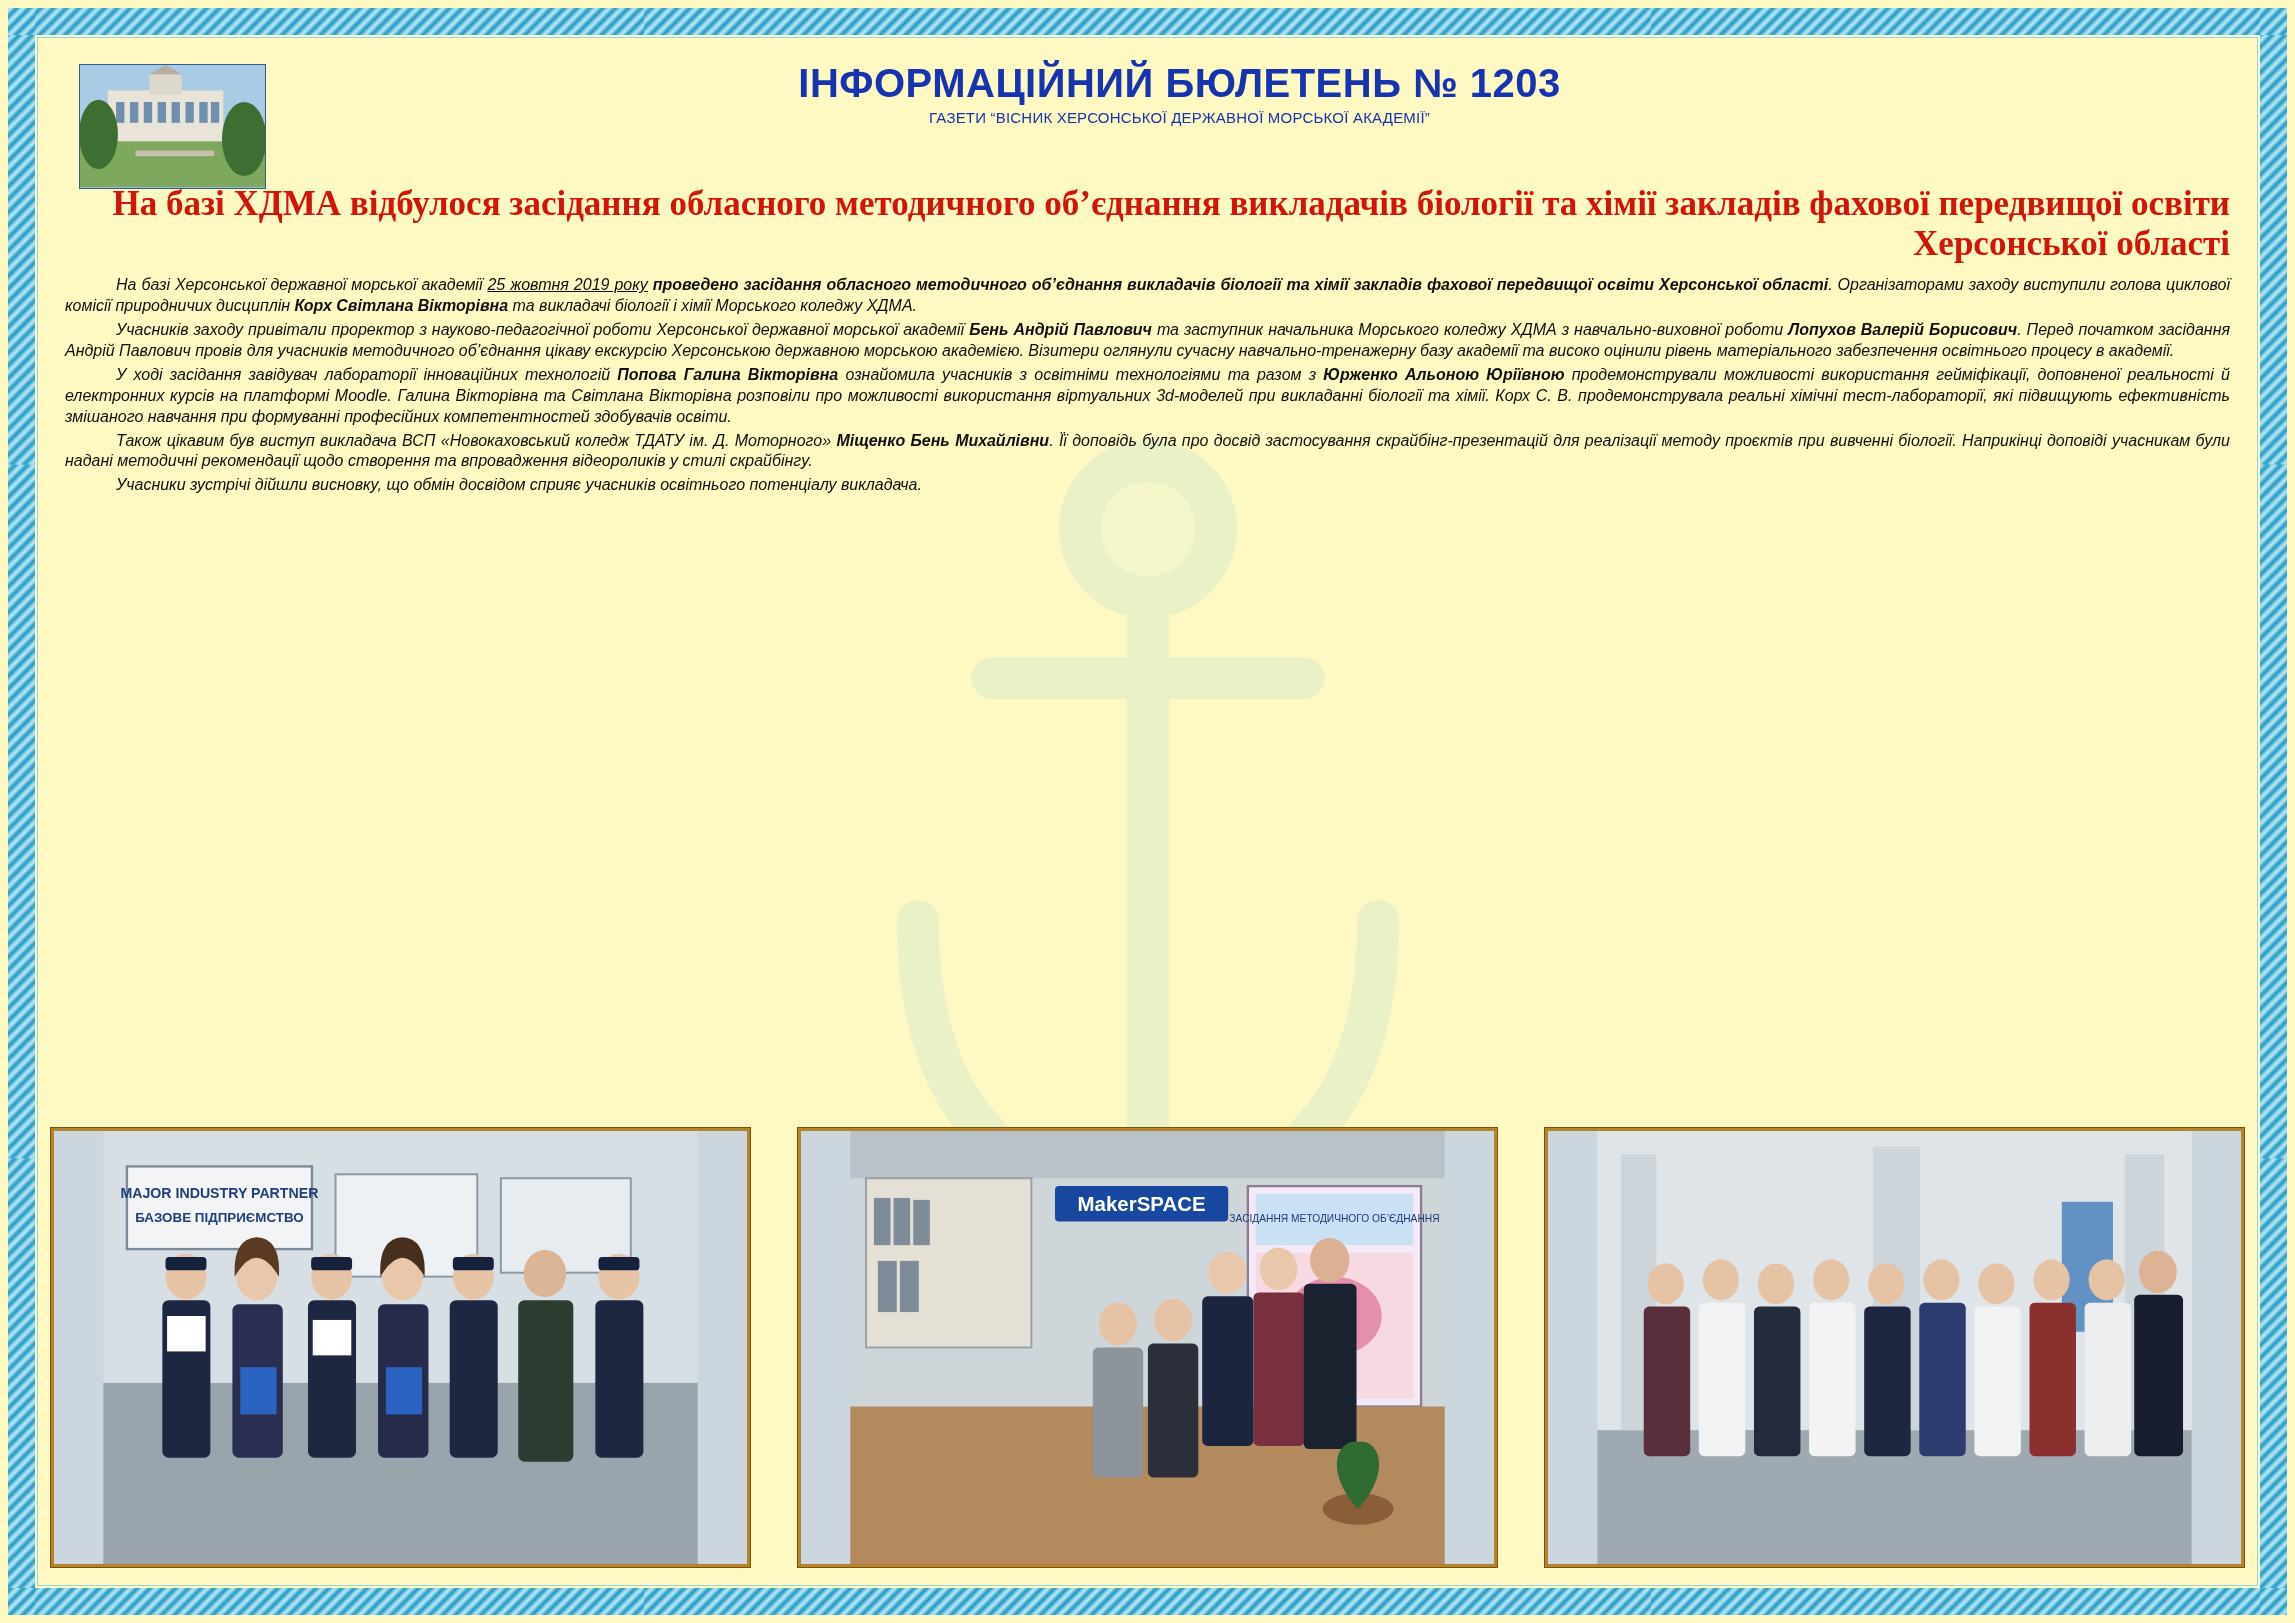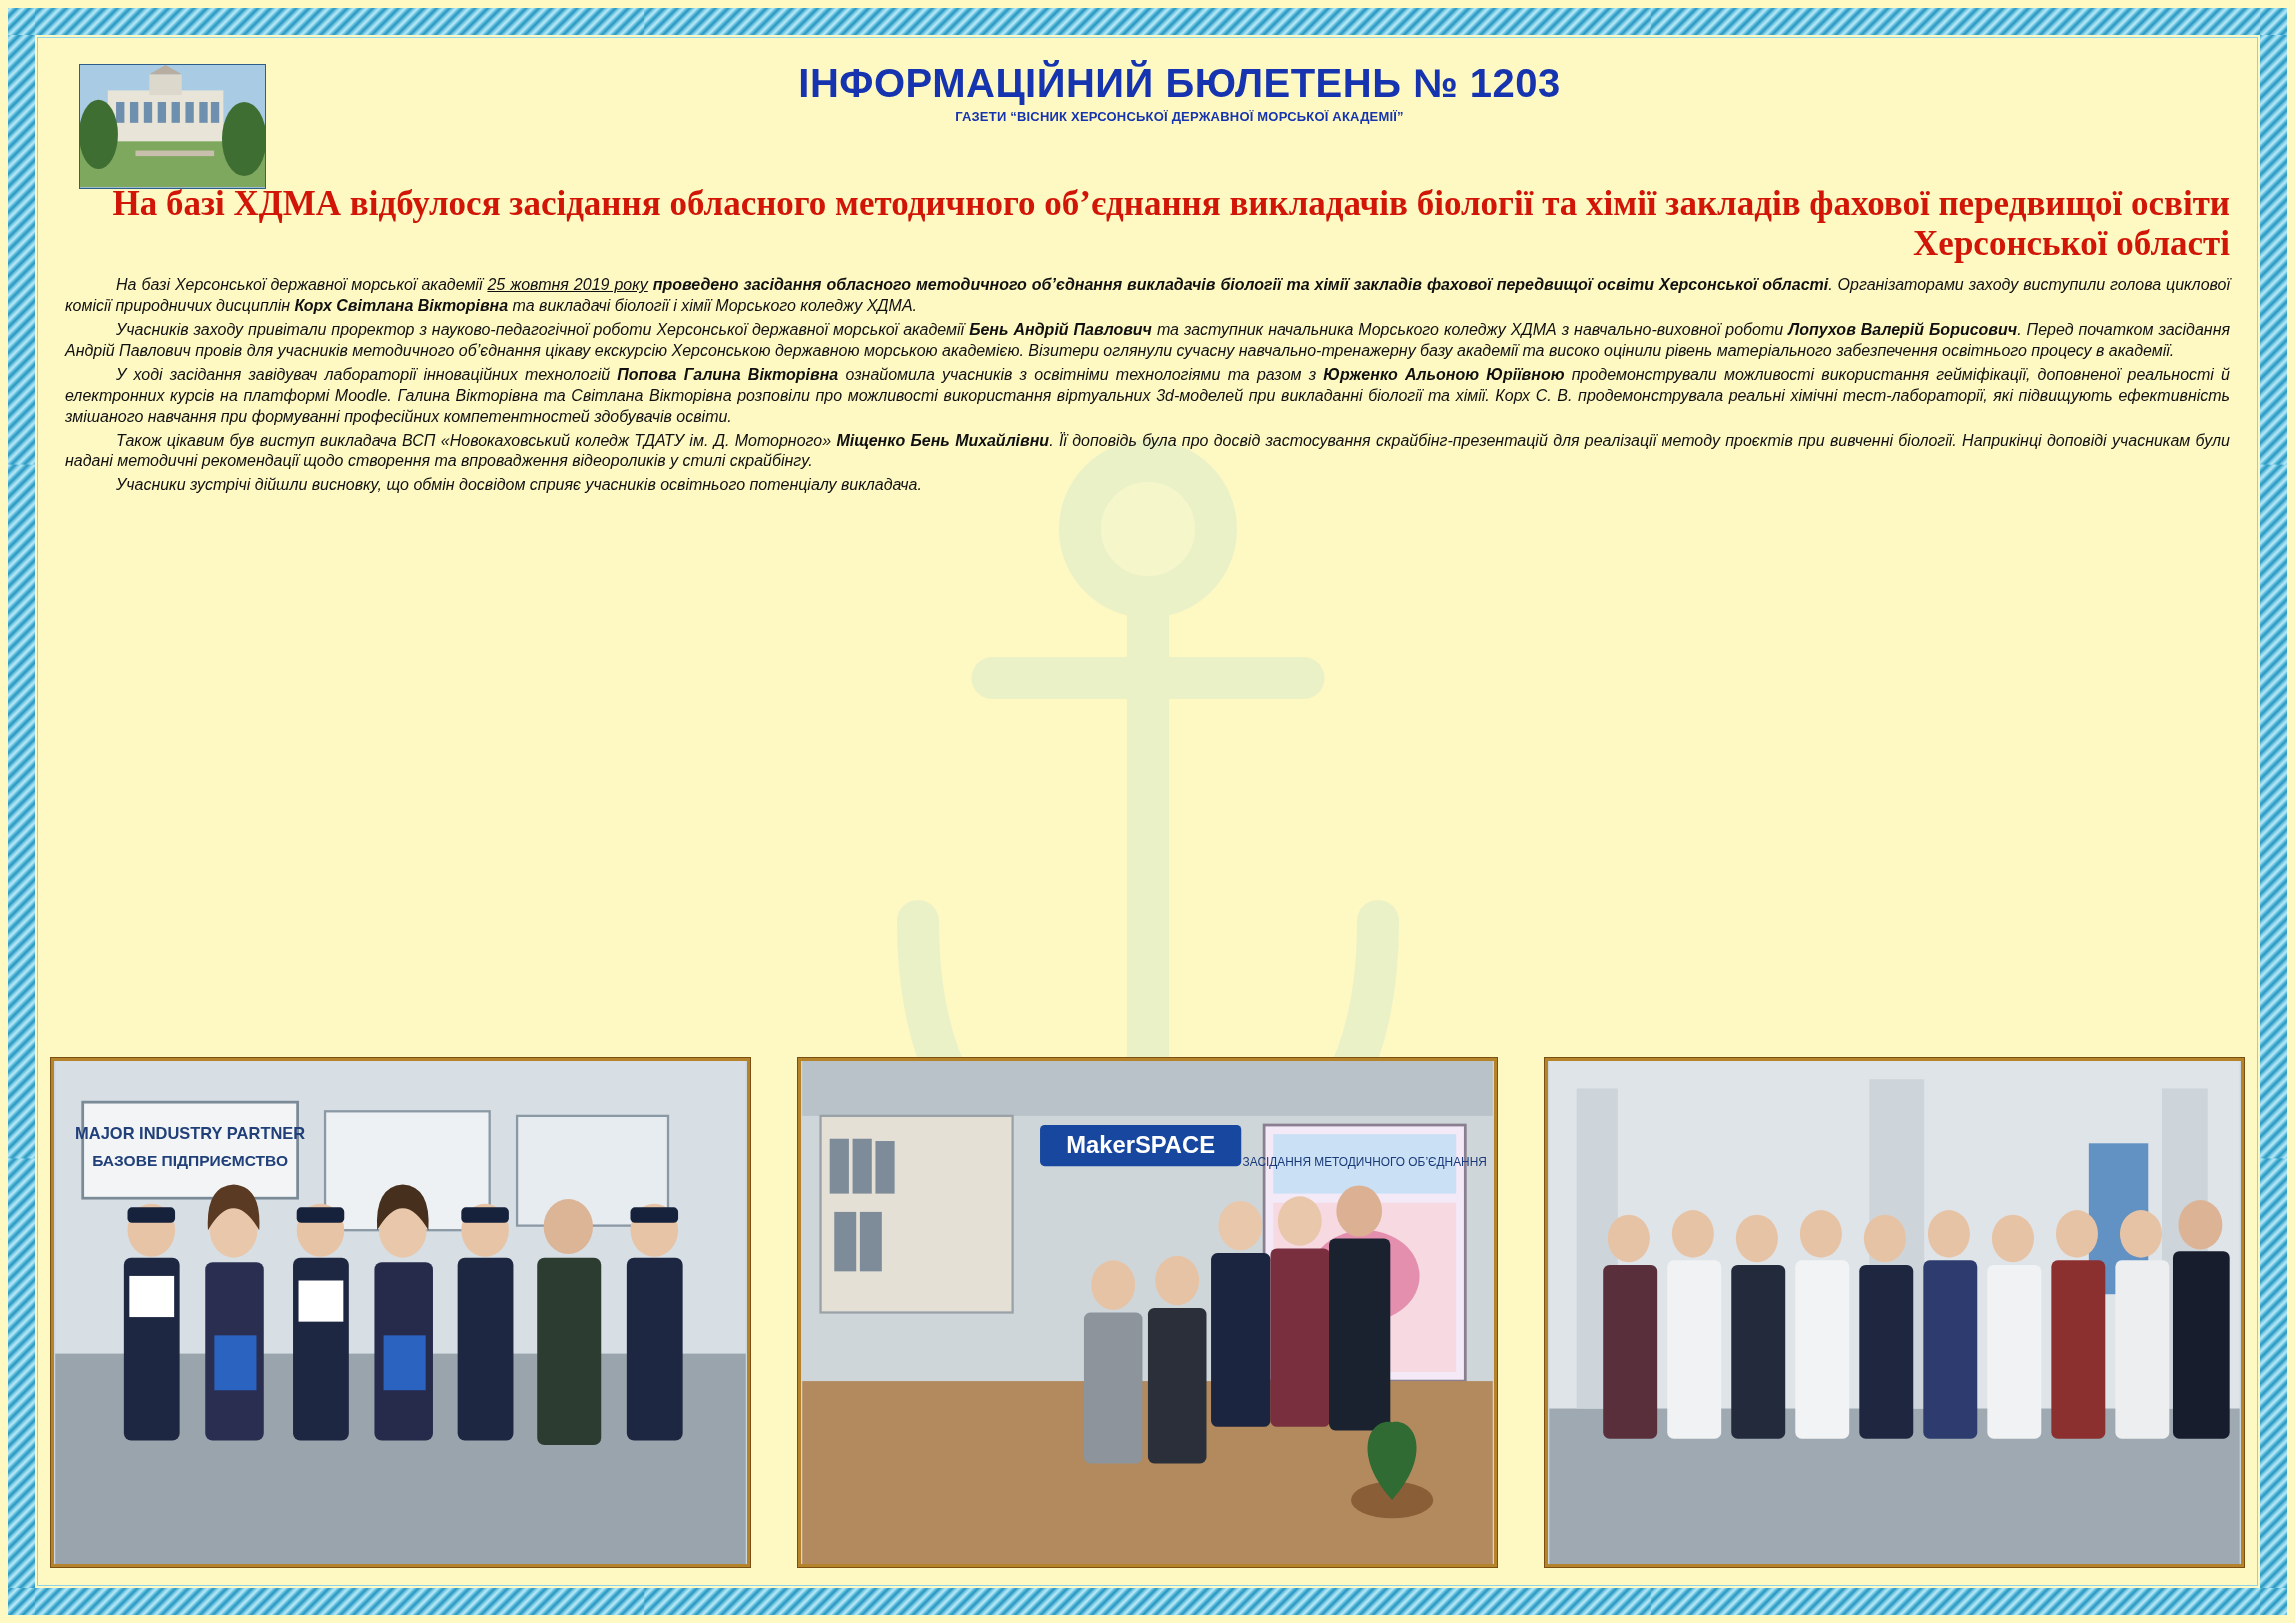--- a/index.html
+++ b/index.html
@@ -100,22 +100,22 @@
   .bulletin-title {
     font-size: 40px;
     font-weight: bold;
     color: #1634b0;
     letter-spacing: 0.5px;
     line-height: 1.05;
     margin-top: 15.7px;
     white-space: nowrap;
   }
   .bulletin-sub {
-    font-size: 13px;
-    font-weight: bold;
+    font-size: 15px;
+    font-weight: normal;
     color: #1634b0;
     margin-top: 5.6px;
     letter-spacing: 0.2px;
   }
 
   .headline {
     text-align: right;
     color: #d11507;
     font-family: "Liberation Serif", serif;
     font-weight: bold;
@@ -148,21 +148,21 @@
     position: absolute;
     left: 51px;
     right: 51px;
     bottom: 56px;
     display: flex;
     justify-content: space-between;
     gap: 14px;
   }
   .photo {
     width: 699px;
-    height: 509px;
+    height: 439px;
     border: 3.2px solid #b5832a;
     outline: 1.9px solid #7b4f12;
     box-sizing: border-box;
     overflow: hidden;
     position: relative;
     background: #ccd6de;
   }
   .photo svg { display: block; width: 100%; height: 100%; }
 
   .footer {

